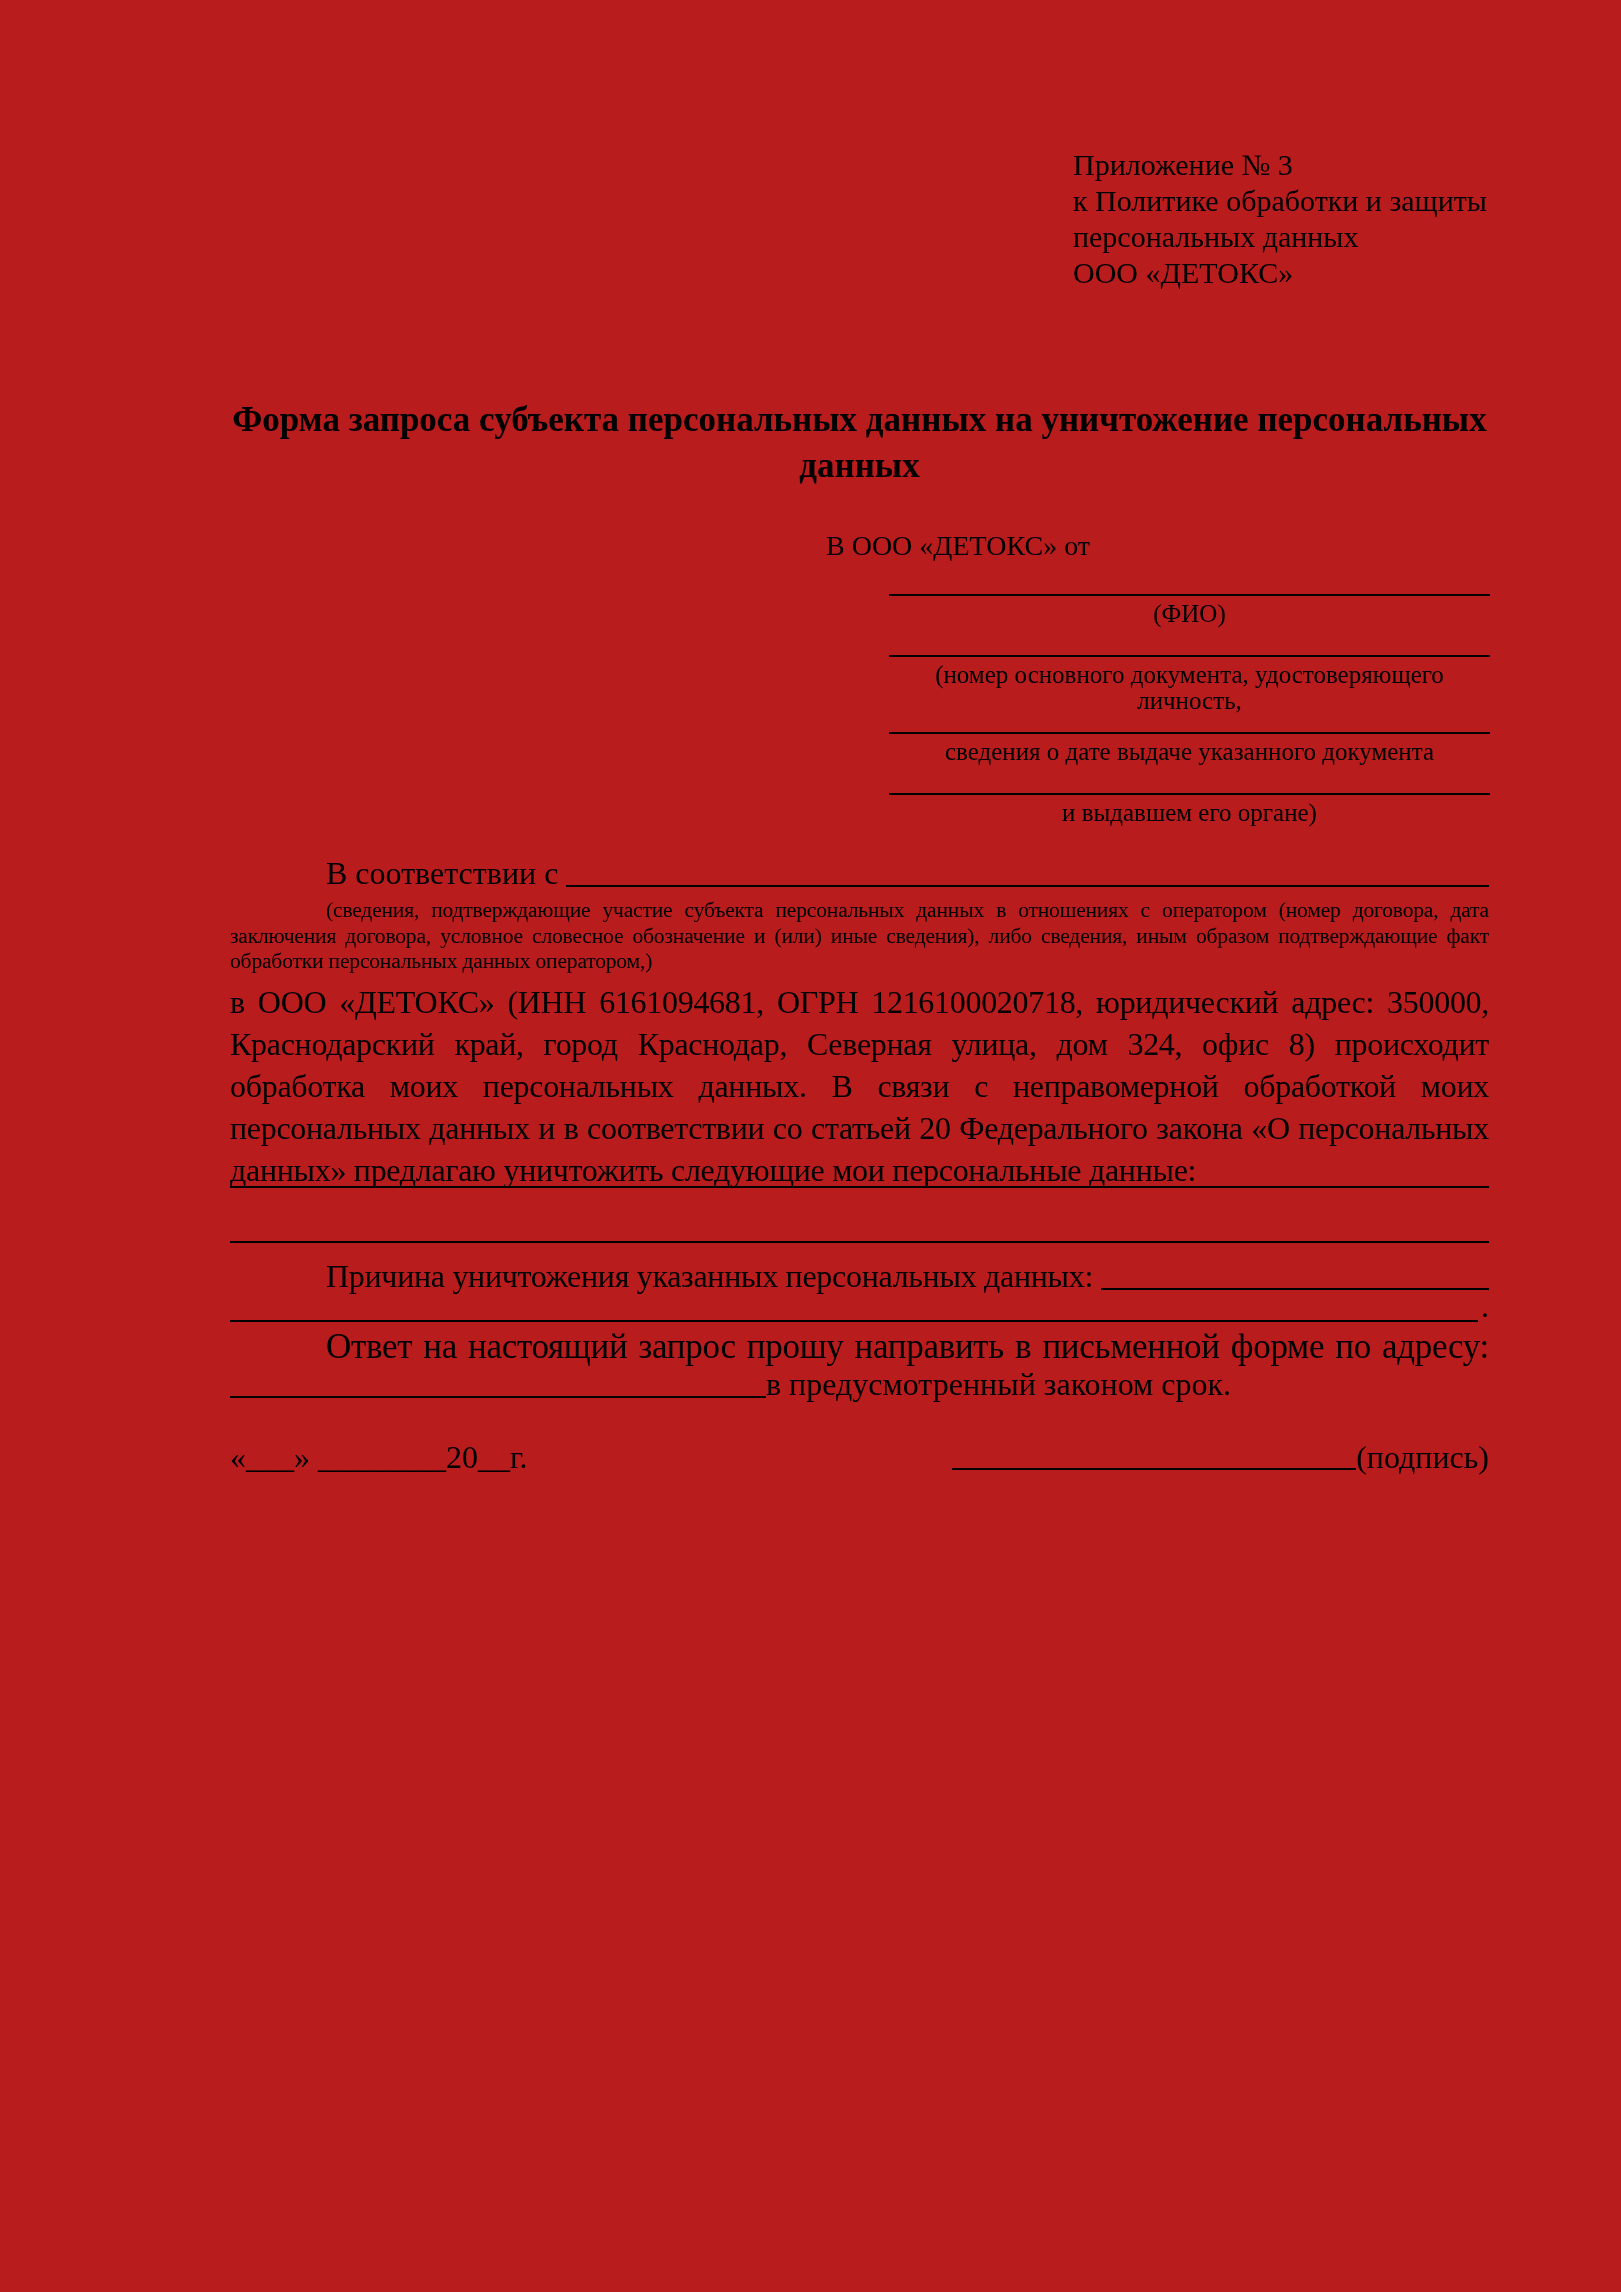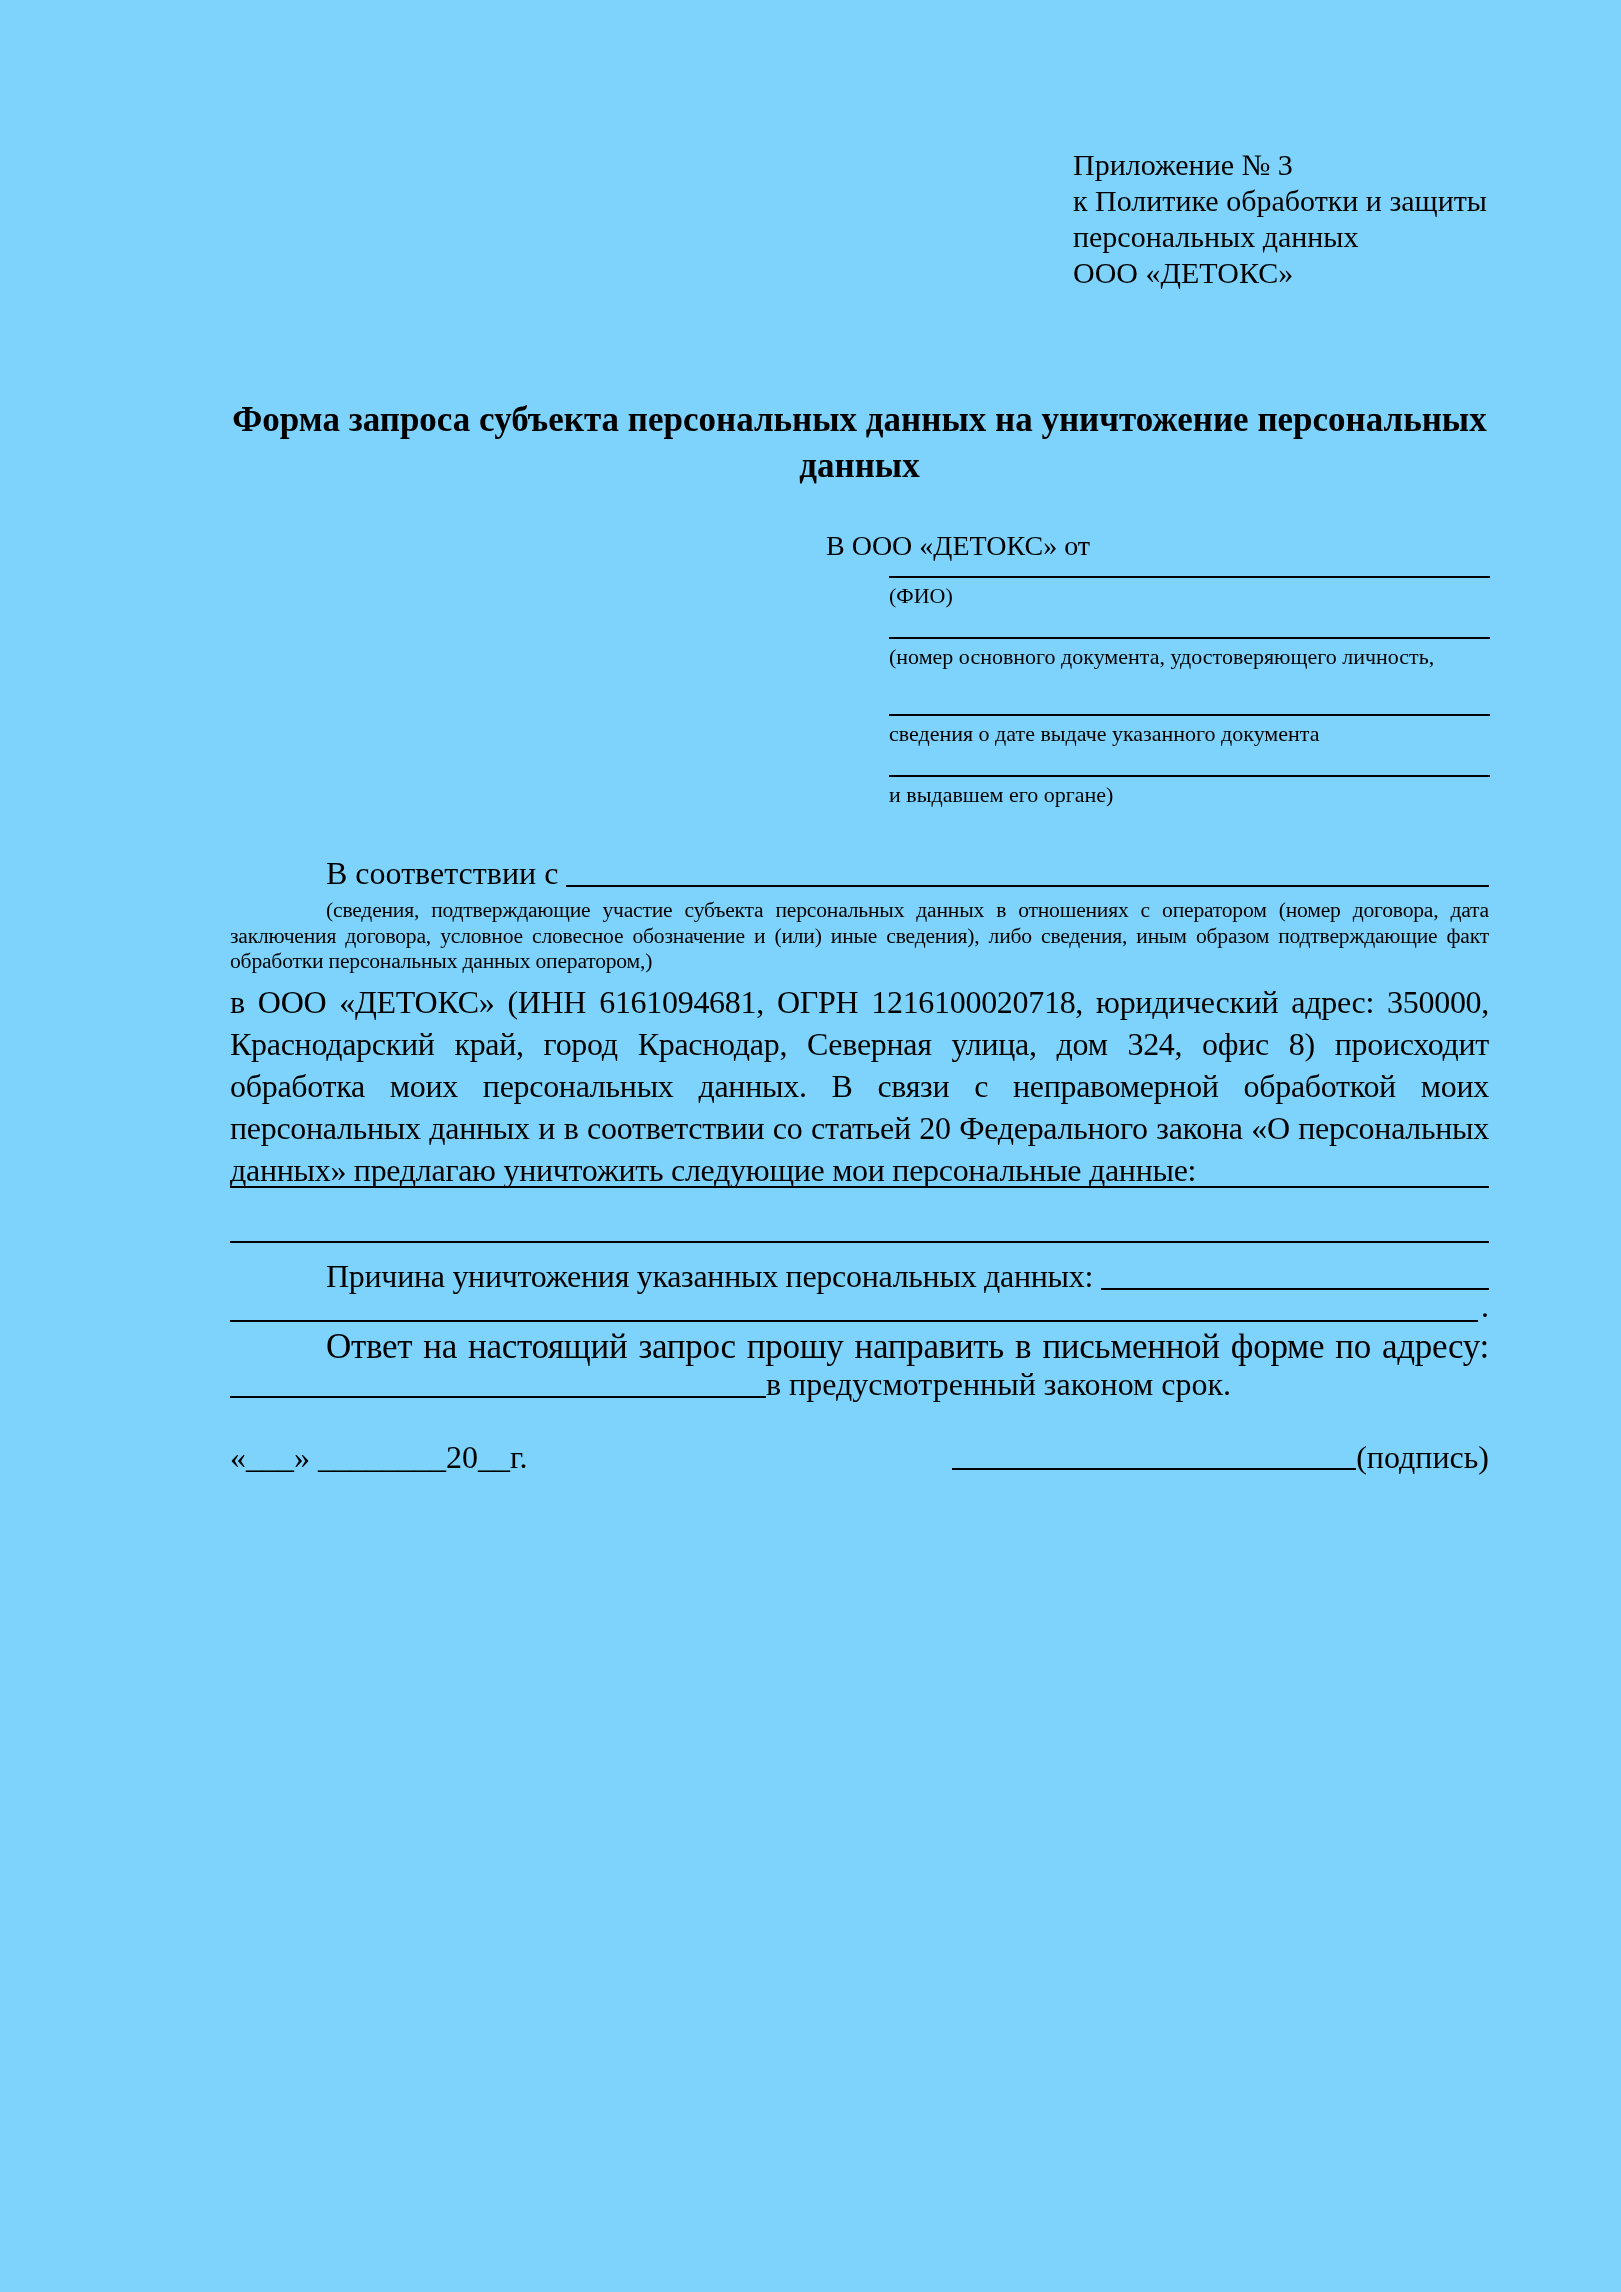--- a/index.html
+++ b/index.html
@@ -4,21 +4,21 @@
 <style>
   html, body {
     margin: 0;
     padding: 0;
     background: #ffffff;
   }
   .page {
     position: relative;
     width: 1621px;
     height: 2293px;
-    background: #7dd3fc;
+    background: #b91c1c;
     font-family: "Liberation Serif", "DejaVu Serif", serif;
     color: #000000;
     overflow: hidden;
   }
   .abs { position: absolute; }
 
   
   .appendix {
     left: 1073px; top: 147px; width: 431px;
     font-size: 30px; line-height: 36px;
@@ -34,23 +34,24 @@
   
   .addressee {
     left: 826px; top: 530px;
     font-size: 28px; white-space: nowrap;
   }
 
   
   .frow {
     left: 889px; width: 601px;
     border-top: 2.9px solid #000;
-    text-align: left;
-    font-size: 22px; line-height: 26.5px;
+    text-align: center;
+    font-size: 25px; line-height: 26.5px;
     padding-top: 4.9px;
+    margin-top: 18px;
   }
   .frow1 { top: 576px; }
   .frow2 { top: 637px; }
   .frow3 { top: 714px; }
   .frow4 { top: 775px; }
 
   .accordance {
     left: 230px; top: 855px; width: 1259px;
     display: flex; font-size: 32px; line-height: 37px;
   }

